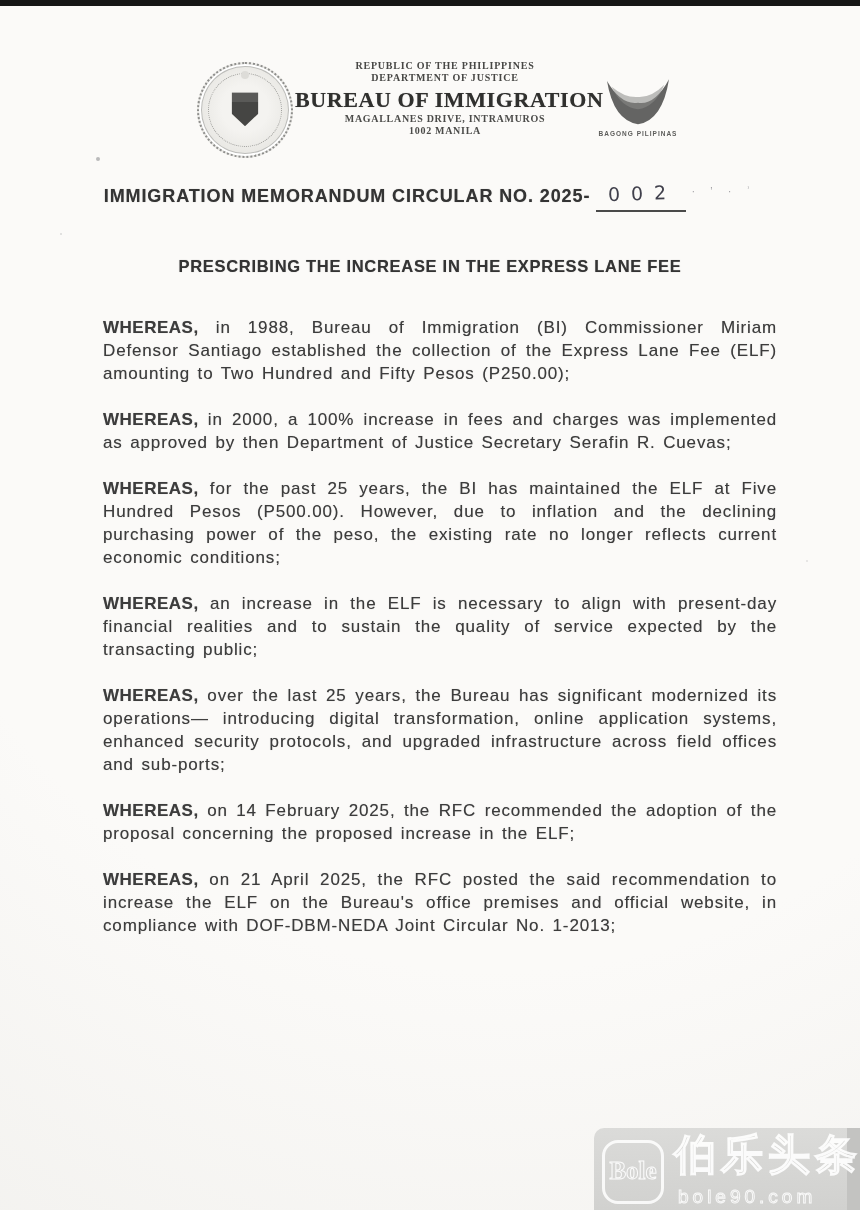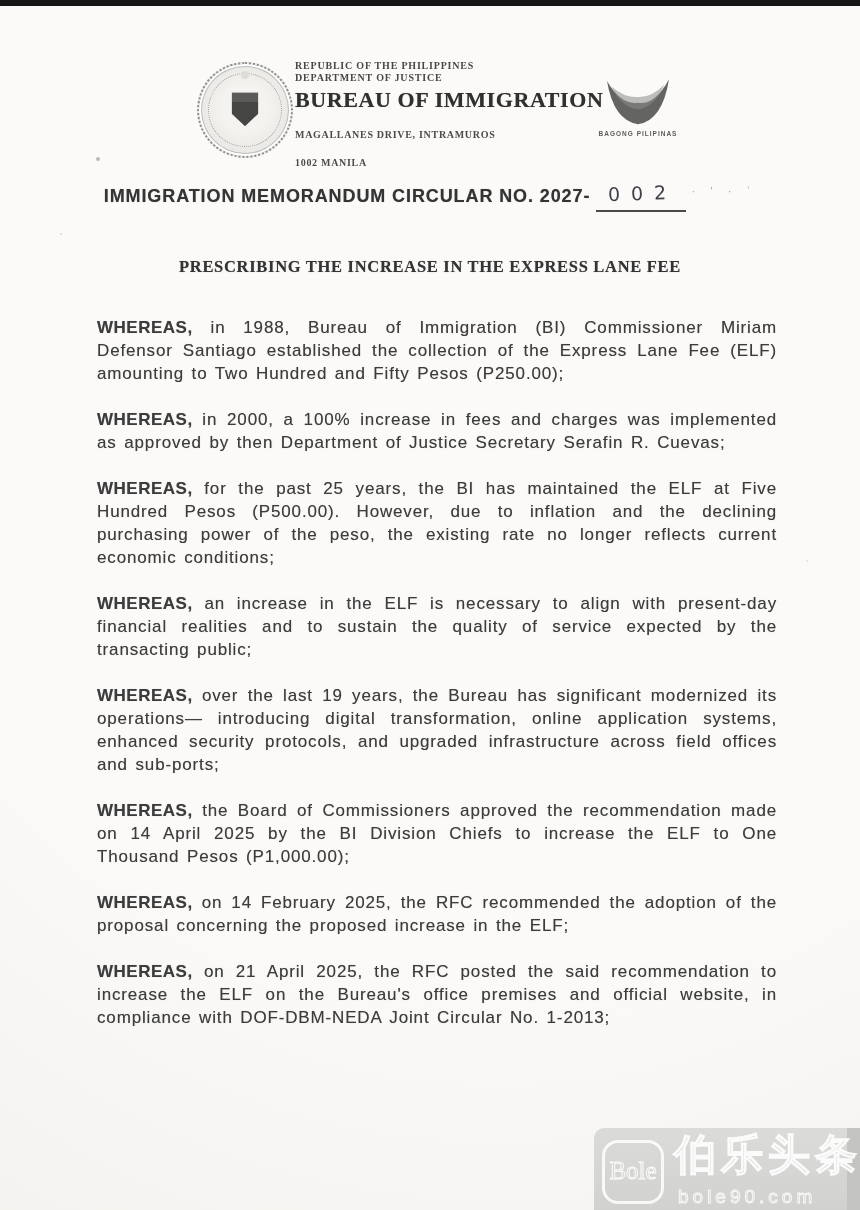--- a/index.html
+++ b/index.html
@@ -41,27 +41,27 @@
     transform:translate(-50%,-52%);
     background:linear-gradient(#5a5a58 0 28%, #454543 28% 100%);
     clip-path: polygon(0 0, 100% 0, 100% 62%, 50% 100%, 0 62%);
   }
   .seal-sun {
     position:absolute; left:50%; top:7px; width:8px; height:8px;
     transform:translateX(-50%); border-radius:50%;
     background:#dddcd8;
   }
   .hdr-text {
-    position:absolute; left:295px; top:60px; width:300px; text-align:left;
+    position:absolute; left:295px; top:60px; width:300px; text-align:center;
     color:#3a3a3a; font-family:"Liberation Serif", serif;
   }
   .hdr-line-sm { font-size:10px; font-weight:bold; letter-spacing:.8px; line-height:12px; color:#474745; }
   .hdr-agency  { font-size:22px; font-weight:bold; letter-spacing:.6px; margin-top:3px; color:#30302e;
                  text-shadow:0 0 .7px rgba(60,60,60,.6); white-space:nowrap; }
-  .hdr-addr    { font-size:10px; font-weight:bold; letter-spacing:.7px; line-height:12px; margin-top:16px; color:#4b4b49; }
+  .hdr-addr    { font-size:10px; font-weight:bold; letter-spacing:.7px; line-height:12px; margin-top:0; color:#4b4b49; }
 
   .bp-logo { position:absolute; left:596px; top:66px; width:84px; text-align:center; }
   .bp-logo svg { display:block; margin:0 auto; }
   .bp-caption { font-size:6.5px; font-weight:bold; letter-spacing:1px; color:#5c5c5a; margin-top:2px; white-space:nowrap; }
 
   
   .title-row {
     position:absolute; top:184px; left:0; width:860px; text-align:center;
     font-size:18px; font-weight:bold; letter-spacing:.9px; color:#343434;
     text-shadow:0 0 .8px rgba(55,55,55,.55);
@@ -80,52 +80,51 @@
   }
   .hand-marks {
     display:inline-block; margin-left:6px; vertical-align:7px;
     font-size:11px; letter-spacing:6px; color:rgba(75,75,85,.5);
     font-weight:400; text-shadow:none;
   }
   .subject-row {
     position:absolute; top:257px; left:0; width:860px; text-align:center;
     font-size:16.5px; font-weight:bold; letter-spacing:.7px; color:#343434;
     text-shadow:0 0 .8px rgba(55,55,55,.55);
-    font-family:Liberation Serif, serif;
   }
 
   
   .doc-body {
     position:absolute; top:316px; left:97px; width:680px;
     font-size:17px; line-height:23px; letter-spacing:.85px; word-spacing:2px;
     text-align:justify; color:#3c3c3c;
     text-shadow:0 0 .7px rgba(70,70,70,.5);
   }
-  .doc-body p { margin:0 0 23px 0; }
+  .doc-body p { margin:0 0 23px 6px; }
   .doc-body b { font-weight:bold; letter-spacing:.5px; }
 
   
   .wm-panel {
     position:absolute; right:0; bottom:0; width:266px; height:82px;
     background:linear-gradient(180deg,#dbdbd9,#d1d1cf);
     border-top-left-radius:10px;
   }
   .wm-edge-strip {
     position:absolute; right:0; top:0; width:13px; height:100%;
     background:#c3c3c1;
   }
   .outline-text {
     color:transparent;
     -webkit-text-stroke:1px rgba(255,255,255,.9);
   }
   .wm-logo-box {
     position:absolute; left:8px; top:12px; width:56px; height:58px;
     border:3px solid rgba(255,255,255,.85); border-radius:16px;
     text-align:center; line-height:56px;
-    font-family:"Liberation Serif", serif; font-size:25px; font-weight:normal;
+    font-family:"Liberation Serif", serif; font-size:25px; font-weight:bold;
   }
   .wm-cjk {
     position:absolute; left:80px; top:4px; font-size:42px; font-weight:bold;
     letter-spacing:5px; line-height:46px; white-space:nowrap;
     -webkit-text-stroke:1.2px rgba(255,255,255,.9);
   }
   .wm-site {
     position:absolute; left:84px; bottom:2px; font-size:19px; font-weight:normal;
     letter-spacing:4px; white-space:nowrap;
     -webkit-text-stroke:1px rgba(255,255,255,.85);
@@ -154,32 +153,31 @@
 
   <div class="bp-logo">
     <svg width="76" height="62" viewBox="0 0 80 66">
       <path d="M7 16 Q14 58 40 62 Q66 58 73 14 Q58 42 40 39 Q22 42 7 16 Z" fill="#4f4f4d" opacity="0.88"></path>
       <path d="M12 22 Q22 44 40 46 Q58 44 68 20 Q54 34 40 33 Q26 34 12 22 Z" fill="#8a8a88" opacity="0.55"></path>
     </svg>
     <div class="bp-caption">BAGONG PILIPINAS</div>
   </div>
 
   <div class="title-row">
-    <span>IMMIGRATION MEMORANDUM CIRCULAR NO. 2027-</span><span class="hand-number-wrap"><span class="hand-digits">002</span></span><span class="hand-marks">· ʼ · ʾ</span>
+    <span>IMMIGRATION MEMORANDUM CIRCULAR NO. 2025-</span><span class="hand-number-wrap"><span class="hand-digits">002</span></span><span class="hand-marks">· ʼ · ʾ</span>
   </div>
 
   <div class="subject-row">PRESCRIBING THE INCREASE IN THE EXPRESS LANE FEE</div>
 
   <div class="doc-body">
     <p><b>WHEREAS,</b><span> in 1988, Bureau of Immigration (BI) Commissioner Miriam Defensor Santiago established the collection of the Express Lane Fee (ELF) amounting to Two Hundred and Fifty Pesos (P250.00);</span></p>
     <p><b>WHEREAS,</b><span> in 2000, a 100% increase in fees and charges was implemented as approved by then Department of Justice Secretary Serafin R. Cuevas;</span></p>
     <p><b>WHEREAS,</b><span> for the past 25 years, the BI has maintained the ELF at Five Hundred Pesos (P500.00). However, due to inflation and the declining purchasing power of the peso, the existing rate no longer reflects current economic conditions;</span></p>
     <p><b>WHEREAS,</b><span> an increase in the ELF is necessary to align with present-day financial realities and to sustain the quality of service expected by the transacting public;</span></p>
-    <p><b>WHEREAS,</b><span> over the last 19 years, the Bureau has significant modernized its operations— introducing digital transformation, online application systems, enhanced security protocols, and upgraded infrastructure across field offices and sub-ports;</span></p>
-    <p><b>WHEREAS,</b><span> the Board of Commissioners approved the recommendation made on 14 April 2025 by the BI Division Chiefs to increase the ELF to One Thousand Pesos (P1,000.00);</span></p>
+    <p><b>WHEREAS,</b><span> over the last 25 years, the Bureau has significant modernized its operations— introducing digital transformation, online application systems, enhanced security protocols, and upgraded infrastructure across field offices and sub-ports;</span></p>
     <p><b>WHEREAS,</b><span> on 14 February 2025, the RFC recommended the adoption of the proposal concerning the proposed increase in the ELF;</span></p>
     <p><b>WHEREAS,</b><span> on 21 April 2025, the RFC posted the said recommendation to increase the ELF on the Bureau's office premises and official website, in compliance with DOF-DBM-NEDA Joint Circular No. 1-2013;</span></p>
   </div>
 
   <div class="wm-panel">
     <div class="wm-edge-strip"></div>
     <div class="wm-logo-box outline-text">Bole</div>
     <div class="wm-cjk outline-text">伯乐头条</div>
     <div class="wm-site outline-text">bole90.com</div>
   </div>

